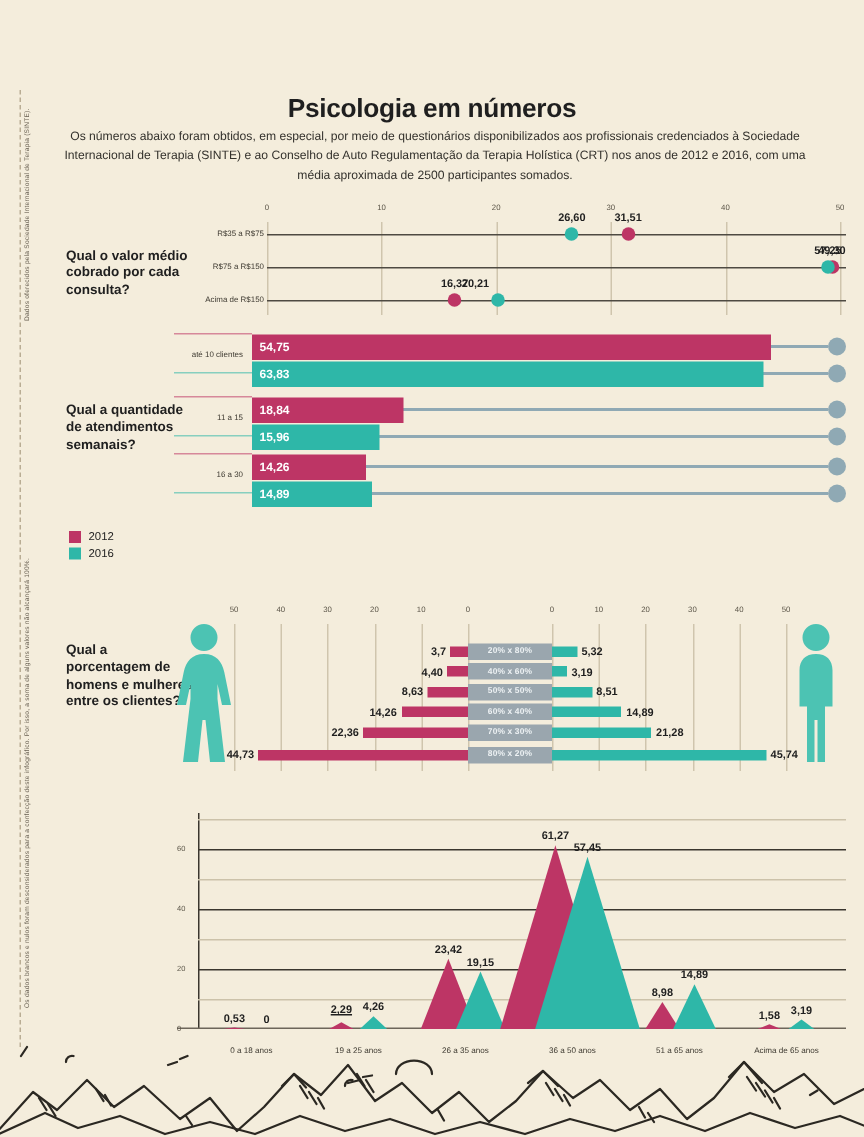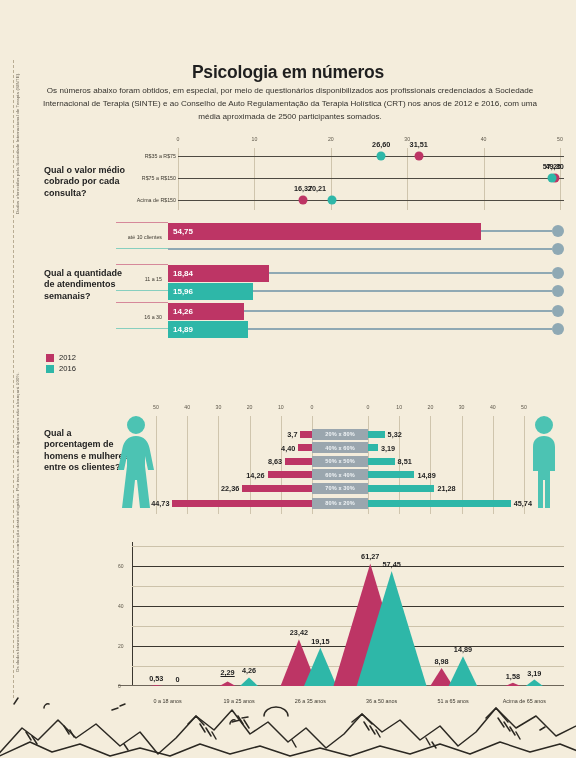--- a/index.html
+++ b/index.html
@@ -166,26 +166,29 @@
       <div class="dotval" style="left: 415.902px; top: 35px;">57,25</div>
       <div class="dot" style="left: 196.404px; top: 64px; background: rgb(46, 183, 168);"></div>
       <div class="dotval" style="left: 181px; top: 57px;">20,21</div>
     </div>
   <div class="chart" id="c2">
       <div class="grp" style="top: 4px; height: 36px;">
         <div class="grplabel" style="top: 12px;">até 10 clientes</div>
         <div class="tick" style="top: 0px; background: rgb(189, 53, 101); opacity: 0.55; height: 1px;"></div>
         <div class="track" style="top: 9px;"></div>
         <div class="knob" style="top: 9px;"></div>
-        <div class="bar" style="top: 0.5px; width: 313px; background: rgb(189, 53, 101);">
+        <div class="bar" style="top: 0.5px; width: 346px; background: rgb(189, 53, 101);">
           <span>54,75</span>
         </div>
         <div class="tick" style="top: 26px; background: rgb(46, 183, 168); opacity: 0.55; height: 1px;"></div>
         <div class="track" style="top: 27px;"></div>
         <div class="knob" style="top: 27px;"></div>
+        <div class="bar" style="top: 18.5px; width: 341.035px; background: rgb(46, 183, 168);">
+          <span>63,83</span>
+        </div>
       </div>
       <div class="grp" style="top: 46px; height: 36px;">
         <div class="grplabel" style="top: 12px;">11 a 15</div>
         <div class="tick" style="top: 0px; background: rgb(189, 53, 101); opacity: 0.55; height: 1px;"></div>
         <div class="track" style="top: 9px;"></div>
         <div class="knob" style="top: 9px;"></div>
         <div class="bar" style="top: 0.5px; width: 100.659px; background: rgb(189, 53, 101);">
           <span>18,84</span>
         </div>
         <div class="tick" style="top: 26px; background: rgb(46, 183, 168); opacity: 0.55; height: 1px;"></div>

